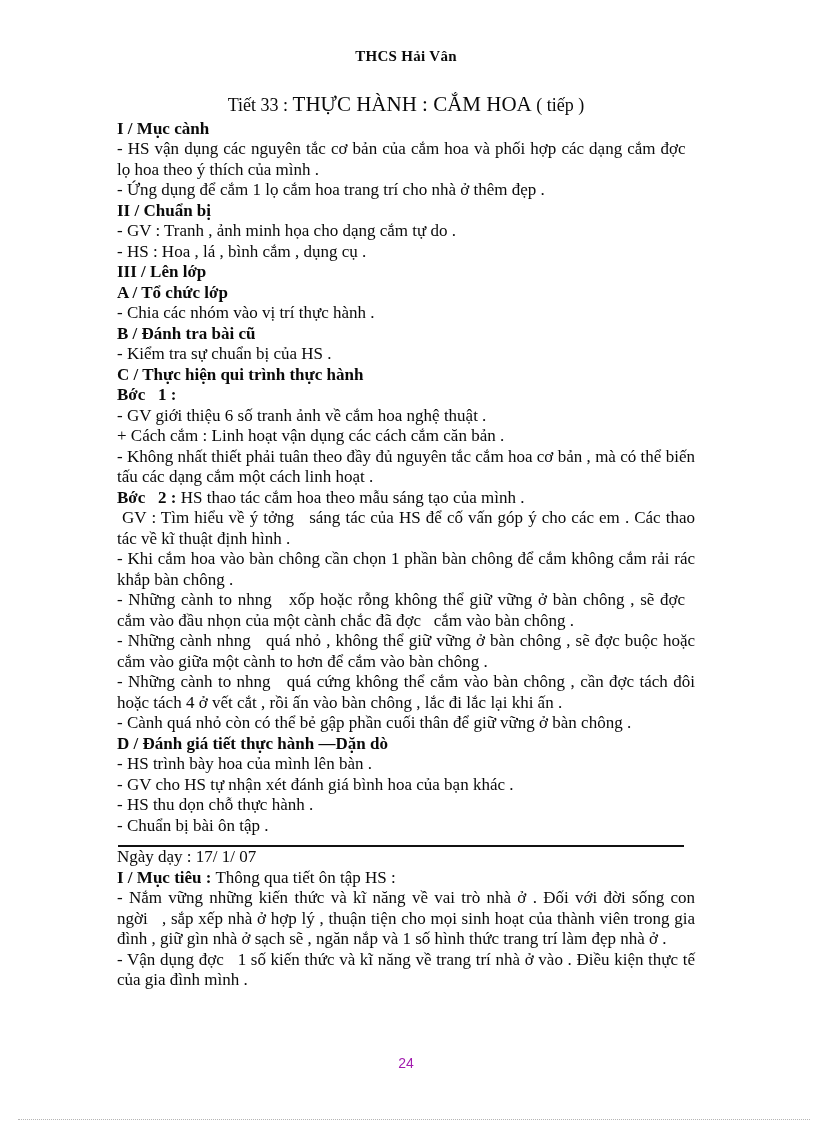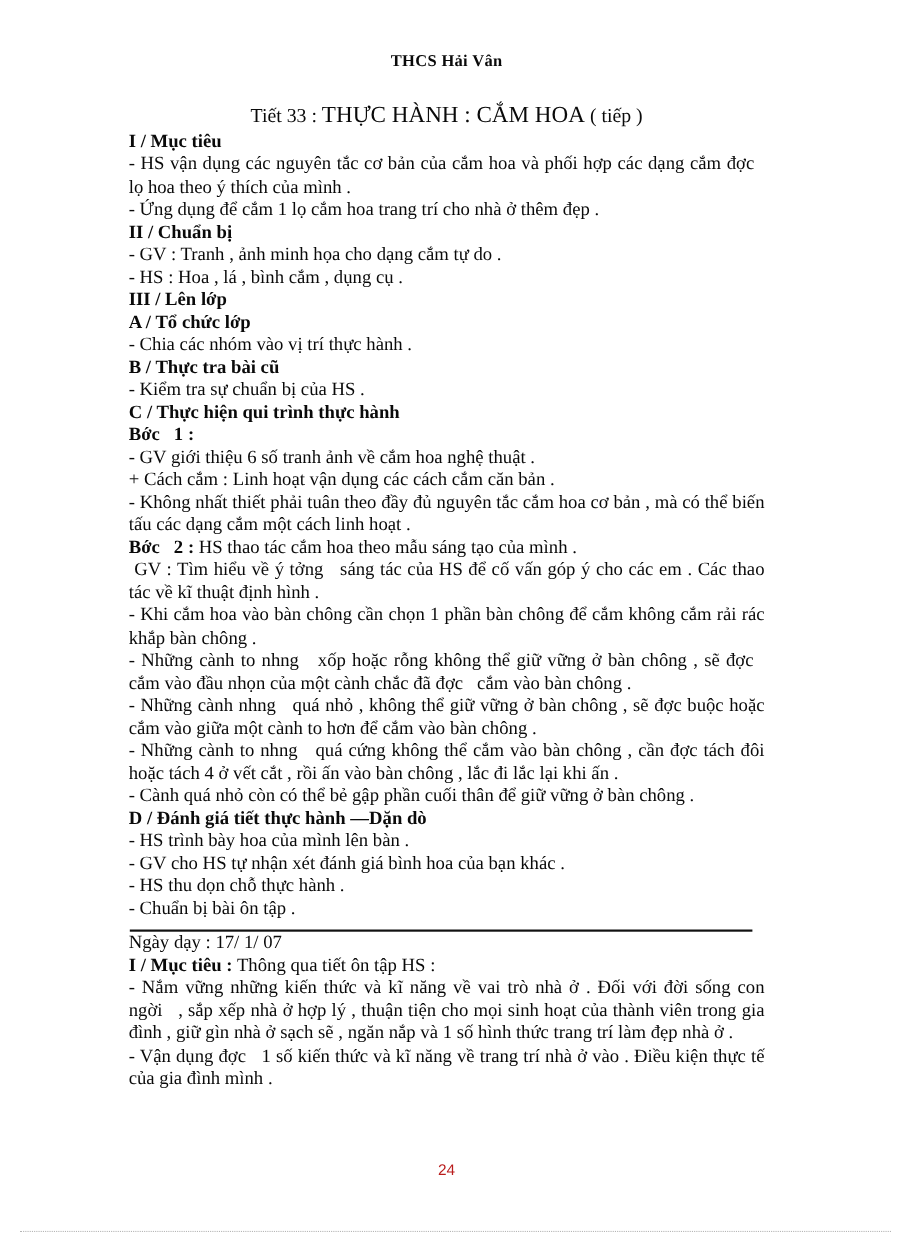--- a/index.html
+++ b/index.html
@@ -55,47 +55,47 @@
     border-bottom: 1px dotted #b5b5b5;
   }
   .page-number {
     position: absolute;
     bottom: 52px;
     left: 0;
     width: 100%;
     text-align: center;
     font-family: "Liberation Sans", sans-serif;
     font-size: 14px;
-    color: #b91c1c;
+    color: #a21caf;
   }
 </style>
 </head>
 <body>
 
 <div class="page">
 
   <div class="school-header">THCS Hải Vân</div>
 
   <div class="content">
 
     <p class="lesson-title"><span>Tiết 33 :</span> <span class="big">THỰC HÀNH : CẮM HOA</span> <span>( tiếp )</span></p>
 
-    <p class="heading">I / Mục tiêu</p>
+    <p class="heading">I / Mục cành</p>
     <p>- HS vận dụng các nguyên tắc cơ bản của cắm hoa và phối hợp các dạng cắm đợc&nbsp;&nbsp; lọ hoa theo ý thích của mình .</p>
     <p>- Ứng dụng để cắm 1 lọ cắm hoa trang trí cho nhà ở thêm đẹp .</p>
 
     <p class="heading">II / Chuẩn bị</p>
     <p>- GV : Tranh , ảnh minh họa cho dạng cắm tự do .</p>
     <p>- HS : Hoa , lá , bình cắm , dụng cụ .</p>
 
     <p class="heading">III / Lên lớp</p>
     <p class="heading">A / Tổ chức lớp</p>
     <p>- Chia các nhóm vào vị trí thực hành .</p>
 
-    <p class="heading">B / Thực tra bài cũ</p>
+    <p class="heading">B / Đánh tra bài cũ</p>
     <p>- Kiểm tra sự chuẩn bị của HS .</p>
 
     <p class="heading">C / Thực hiện qui trình thực hành</p>
 
     <p class="heading">Bớc&nbsp;&nbsp; 1 :</p>
     <p>- GV giới thiệu 6 số tranh ảnh về cắm hoa nghệ thuật .</p>
     <p>+ Cách cắm : Linh hoạt vận dụng các cách cắm căn bản .</p>
     <p>- Không nhất thiết phải tuân theo đầy đủ nguyên tắc cắm hoa cơ bản , mà có thể biến tấu các dạng cắm một cách linh hoạt .</p>
 
     <p><span class="lead">Bớc&nbsp;&nbsp; 2 :</span> <span>HS thao tác cắm hoa theo mẫu sáng tạo của mình .</span></p>

